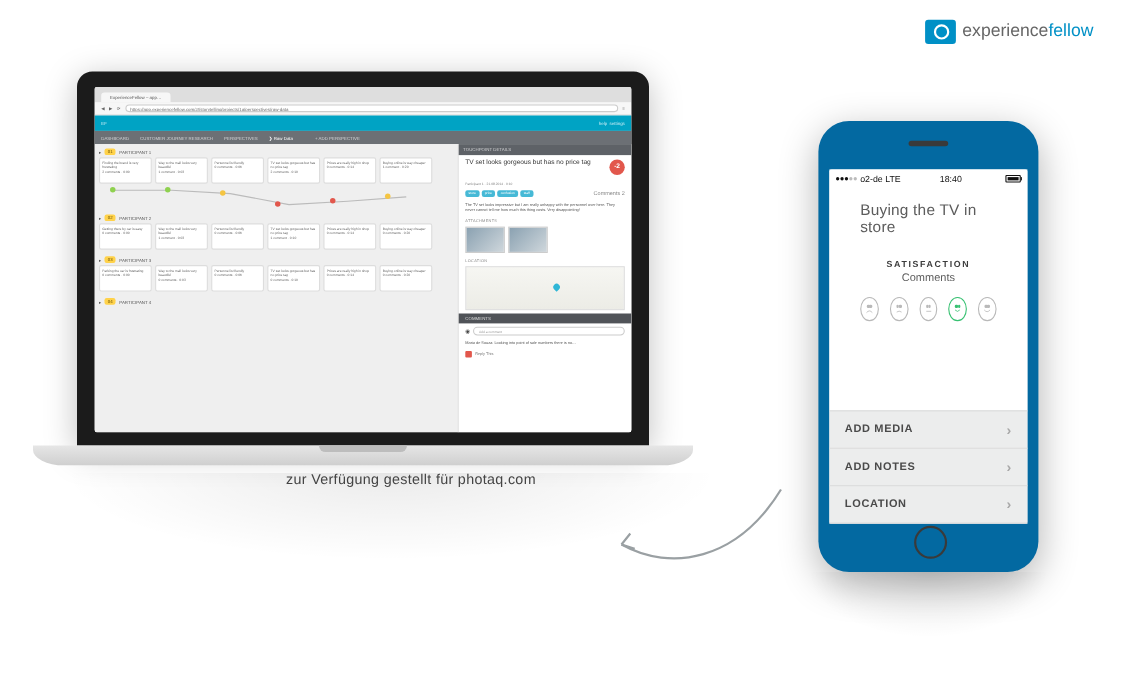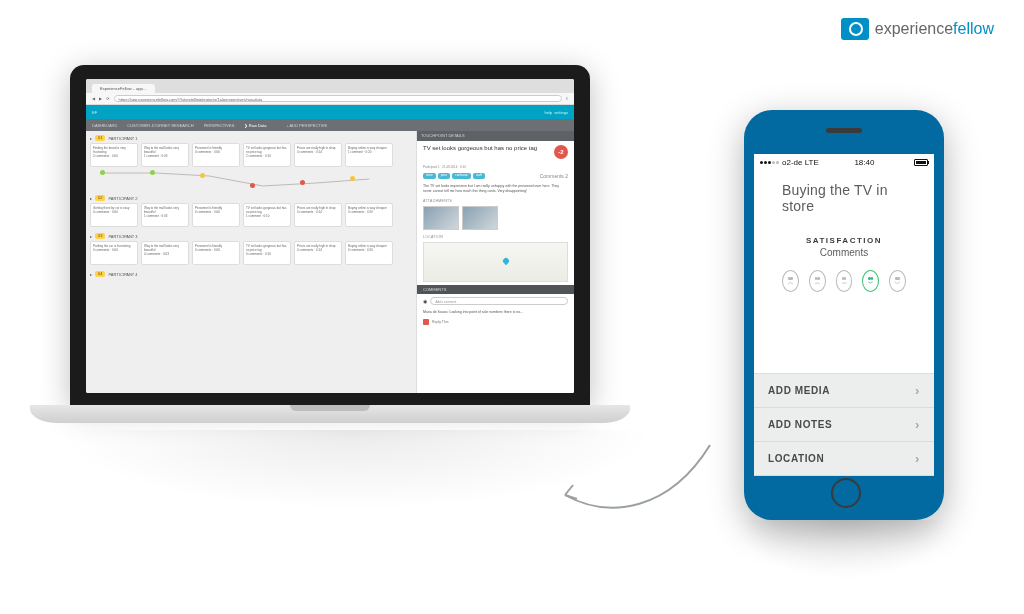--- a/index.html
+++ b/index.html
@@ -127,20 +127,21 @@
 
 <div class="stage">
 
   <div class="logo">
     <div class="logo-badge"></div>
     <div class="logo-text">
       <span>experience</span><b>fellow</b>
     </div>
   </div>
 
+  <div class="watermark">zur Verfügung gestellt für photaq.com</div>
 
   <div class="reflection"></div>
   <div class="reflection2"></div>
 
   <div class="laptop">
     <div class="laptop-screen">
       <div class="laptop-inner">
 
         <div class="chrome-tabs">
           <div class="chrome-tab">ExperienceFellow – app…</div>

